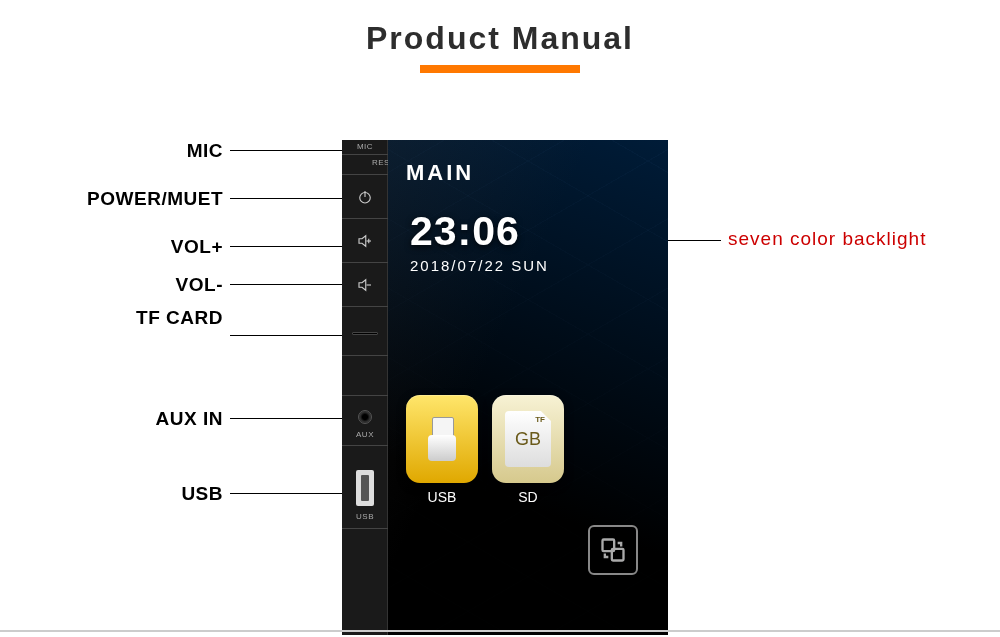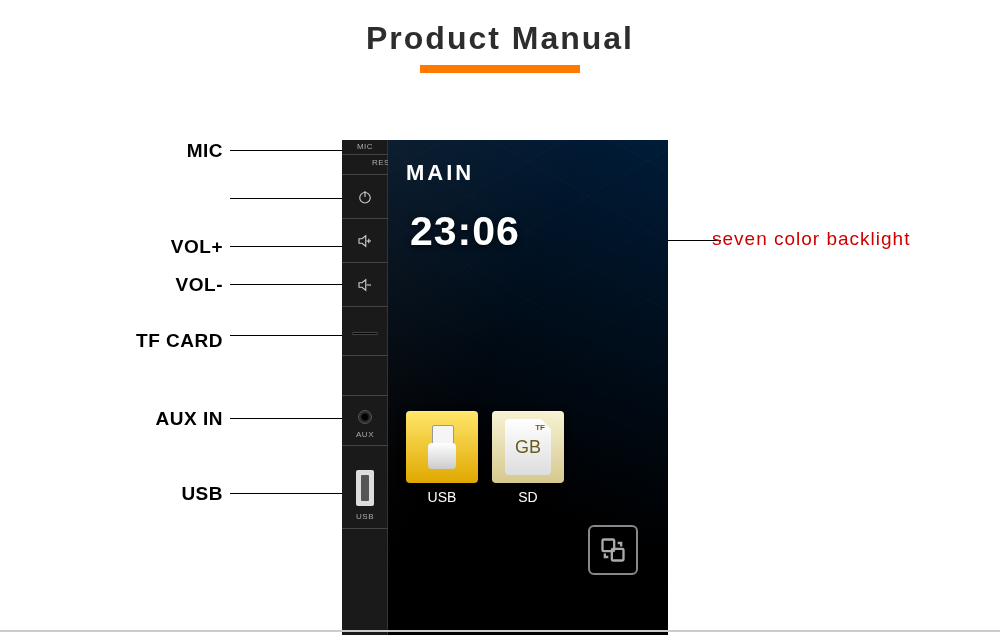--- a/index.html
+++ b/index.html
@@ -197,22 +197,22 @@
     bottom: 130px;
     display: flex;
     gap: 14px;
   }
   .app {
     width: 72px;
     text-align: center;
   }
   .app-icon {
     width: 72px;
-    height: 72px;
-    border-radius: 4px;
+    height: 88px;
+    border-radius: 14px;
     position: relative;
     margin-bottom: 6px;
     box-shadow: 0 3px 8px rgba(0,0,0,0.6), inset 0 1px 0 rgba(255,255,255,0.25);
     display: flex;
     align-items: center;
     justify-content: center;
   }
   .app-label {
     font-size: 14px;
     color: #fff;
@@ -277,39 +277,40 @@
 <div class="header">
   <div class="header-title">Product  Manual</div>
   <div class="header-underline"></div>
 </div>
 
 <div class="diagram">
 
   <div class="label" style="left:0; width:215px; top:0;">MIC</div>
   <div class="lead" style="left:222px; width:118px; top:10px;"></div>
 
+  <div class="label" style="left:0; width:215px; top:48px;">POWER/MUET</div>
   <div class="lead" style="left:222px; width:118px; top:58px;"></div>
 
   <div class="label" style="left:0; width:215px; top:96px;">VOL+</div>
   <div class="lead" style="left:222px; width:118px; top:106px;"></div>
 
   <div class="label" style="left:0; width:215px; top:134px;">VOL-</div>
   <div class="lead" style="left:222px; width:118px; top:144px;"></div>
 
-  <div class="label" style="left:0; width:215px; top:190px;">TF CARD</div>
+  <div class="label" style="left:0; width:215px; top:167px;">TF CARD</div>
   <div class="lead" style="left:222px; width:118px; top:195px;"></div>
 
   <div class="label" style="left:0; width:215px; top:268px;padding-left:48px;">AUX IN</div>
   <div class="lead" style="left:222px; width:118px; top:278px;"></div>
 
   <div class="label" style="left:0; width:215px; top:343px;">USB</div>
   <div class="lead" style="left:222px; width:118px; top:353px;"></div>
 
   <div class="lead-right" style="left:574px; width:139px; top:100px;"></div>
-  <div class="lead-right-label" style="left:704px; top:88px;">seven  color backlight</div>
+  <div class="lead-right-label" style="left:720px; top:88px;">seven  color backlight</div>
 
   <div class="device">
 
     <div class="side-panel">
       <div class="side-text" style="top:2px;">MIC</div>
       <div class="side-divider" style="top:14px;"></div>
       <div class="side-text" style="top:18px;padding-left:30px;">RES</div>
       <div class="side-divider" style="top:34px;"></div>
 
       <div class="side-btn" style="top:40px;">
@@ -347,20 +348,21 @@
 
       <div class="usb-port" style="top:330px;"></div>
       <div class="side-text" style="top:372px;">USB</div>
       <div class="side-divider" style="top:388px;"></div>
     </div>
 
     <div class="screen">
       <div class="screen-title">MAIN</div>
       <div class="clock-box">
         <div class="clock-time">23:06</div>
+        <div class="clock-date">2018/07/22   SUN</div>
       </div>
       <div class="apps">
         <div class="app">
           <div class="app-icon icon-usb">
             <div class="usb-plug"></div>
           </div>
           <div class="app-label">USB</div>
         </div>
         <div class="app">
           <div class="app-icon icon-sd">

